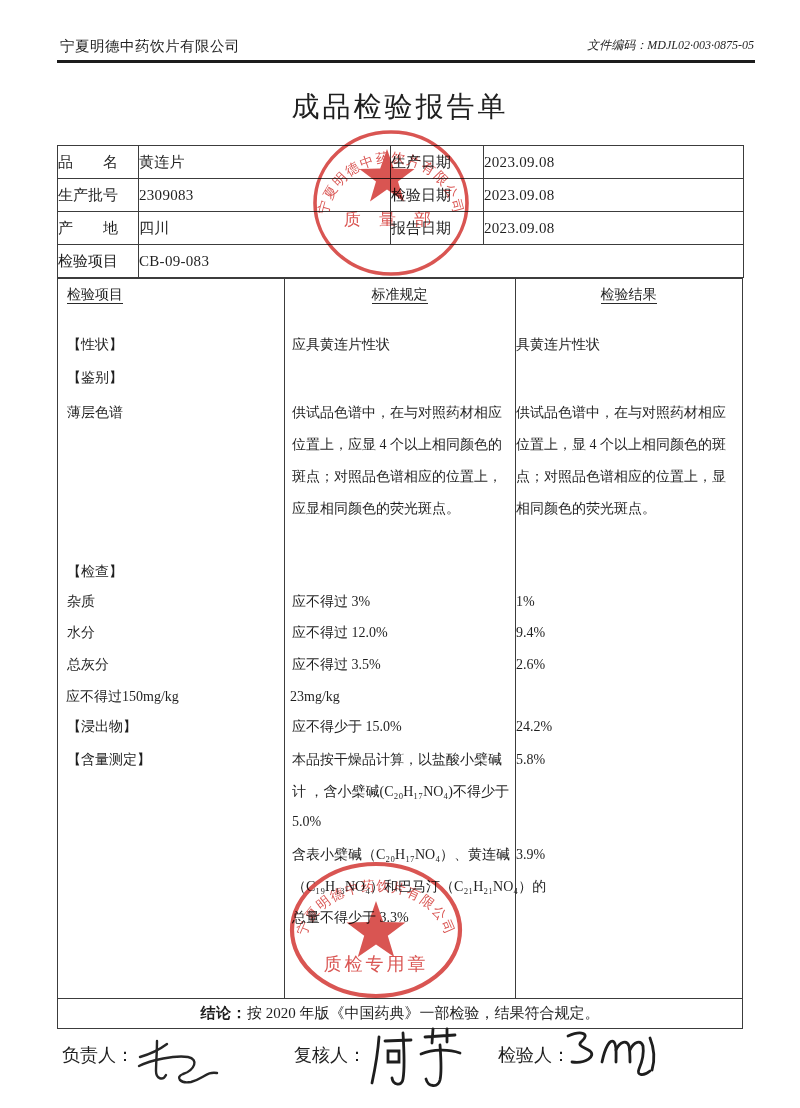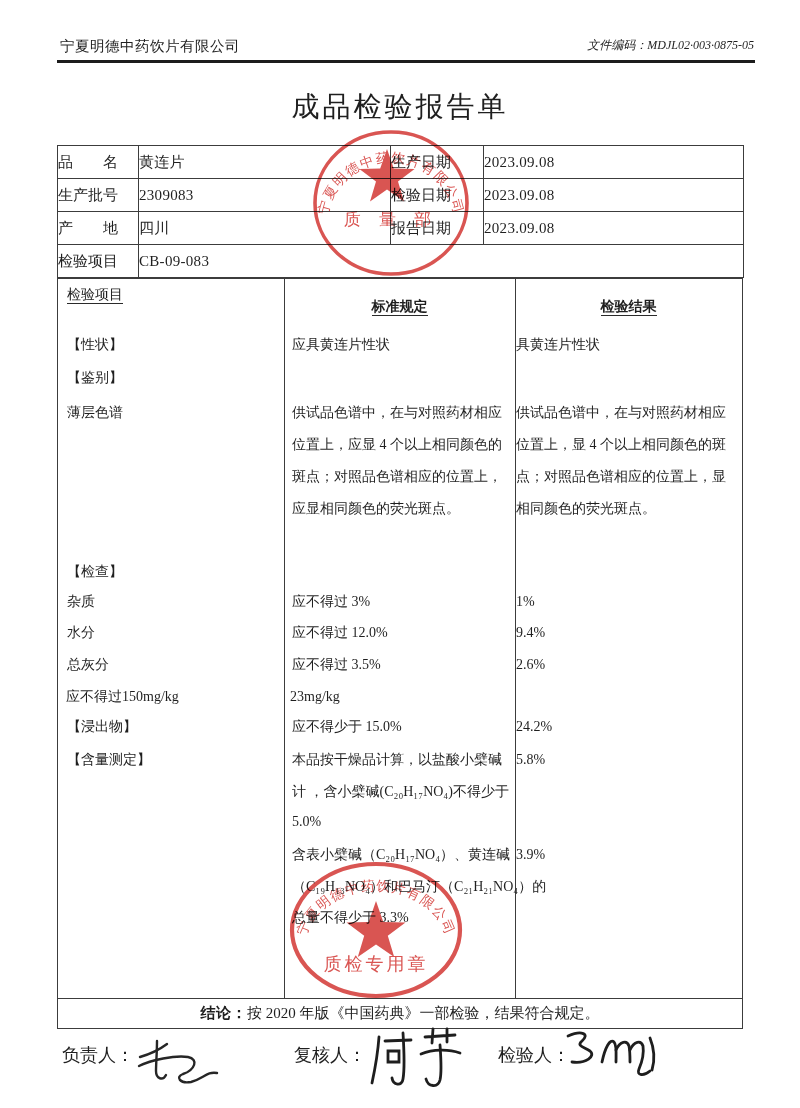--- a/index.html
+++ b/index.html
@@ -23,21 +23,21 @@
   td.val{padding-left:9px;letter-spacing:.3px;}
   
   .main{position:absolute;left:57px;top:278px;width:686px;border:1px solid #3c3c3c;box-sizing:border-box;}
   .main-body{position:relative;height:719px;}
   .vline{position:absolute;top:0;bottom:0;width:1px;background:#3c3c3c;}
   .v1{left:226px;} .v2{left:457px;}
   .trow{position:absolute;left:0;width:684px;display:flex;height:32px;line-height:32px;font-size:14px;}
   .c1{width:226px;box-sizing:border-box;padding-left:9px;white-space:nowrap;}
   .c2{width:231px;box-sizing:border-box;padding-left:8px;padding-right:6px;white-space:nowrap;}
   .c3{width:227px;box-sizing:border-box;padding-left:1px;white-space:nowrap;}
-  .cen{text-align:center;padding:12px;font-weight:bold;}
+  .cen{text-align:center;padding:0;}
   .ul{border-bottom:1px solid #2a2a2a;padding-bottom:1px;}
   
   .conclusion{border-top:1px solid #3c3c3c;height:29px;line-height:29px;text-align:center;font-size:15px;}
   .conclusion b{letter-spacing:.5px;}
   
   .sig-label{position:absolute;font-size:18px;top:1043px;}
   .sig-svg{position:absolute;}
   
   .stamp{position:absolute;mix-blend-mode:multiply;opacity:.88;}
   .stamp text{font-family:"Liberation Serif","DejaVu Serif",serif;}

